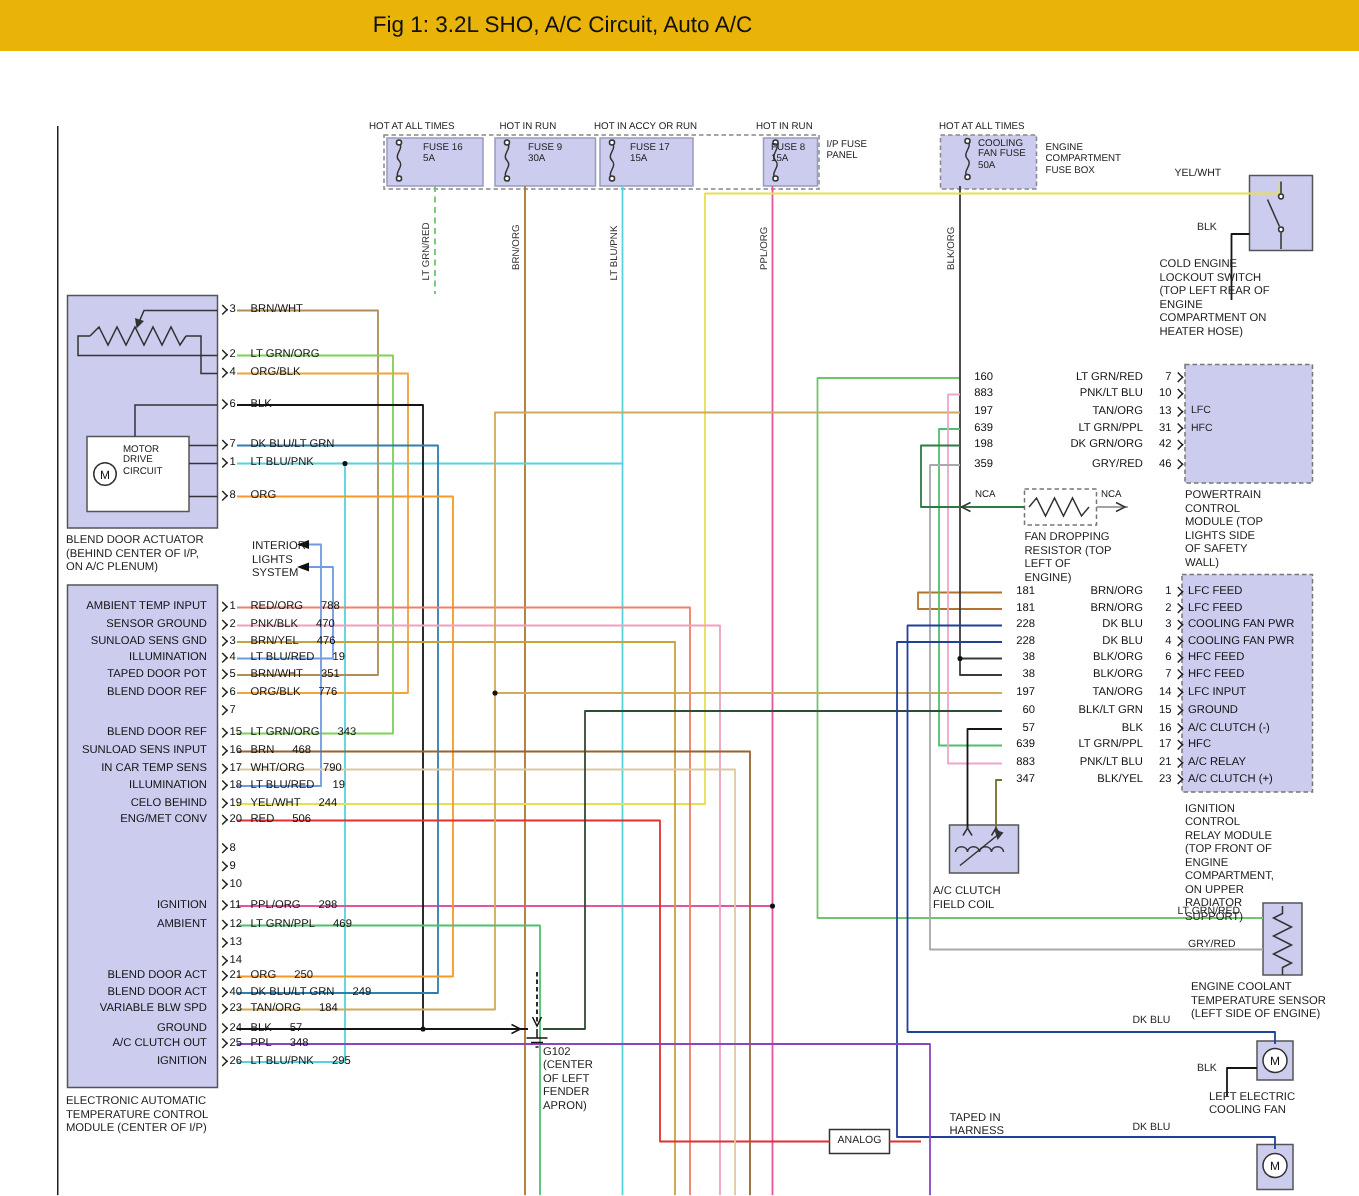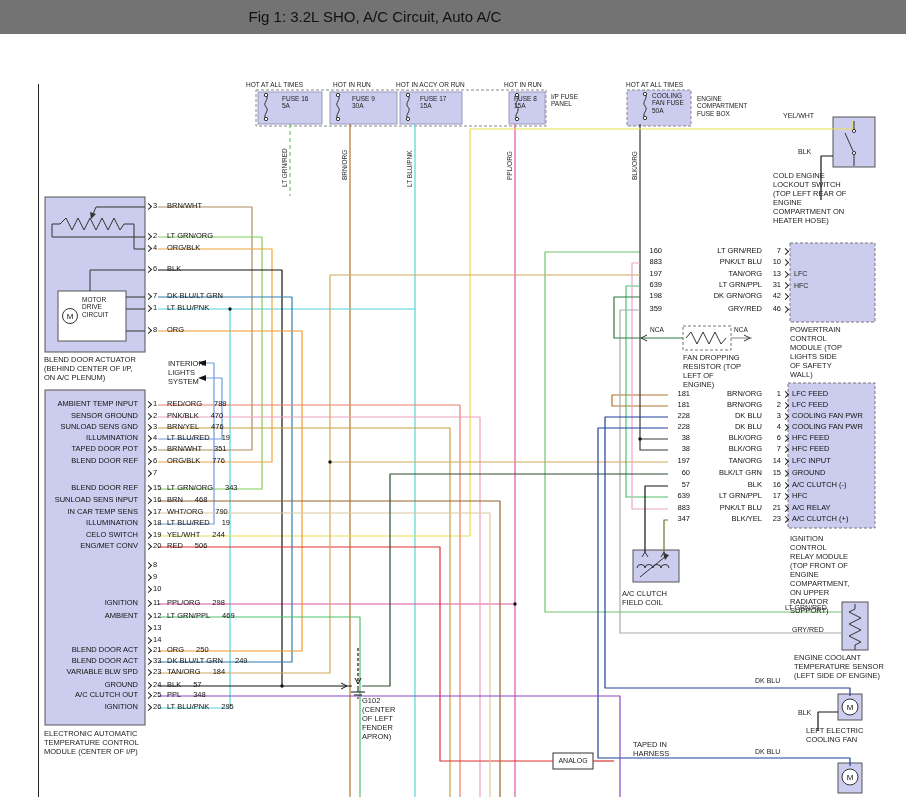--- a/index.html
+++ b/index.html
@@ -1,18 +1,18 @@
 <!DOCTYPE html>
 <html><head>
 <meta charset="utf-8">
 <style>
   *{margin:0;padding:0;box-sizing:border-box}
   html,body{width:906px;height:797px}
   body{position:relative;background:#fff;font-family:"Liberation Sans",sans-serif;color:#1a1a1a;overflow:hidden}
-  #hdr{position:absolute;left:0;top:0;width:906px;height:34px;background:#737373}
+  #hdr{position:absolute;left:0;top:0;width:906px;height:34px;background:#eab308}
   #title{position:absolute;left:160px;top:8px;width:430px;text-align:center;font-size:15px;color:#111}
   svg{position:absolute;left:0;top:0}
   svg text{font-family:"Liberation Sans",sans-serif;fill:#111}
   .t6{position:absolute;font-size:6.5px;line-height:1.15;color:#222;white-space:normal}
   .t6n{position:absolute;font-size:6.5px;line-height:1.15;color:#222;white-space:nowrap}
   .t7n{position:absolute;font-size:7px;line-height:1.15;color:#222;white-space:nowrap}
   .cap{position:absolute;font-size:7.5px;line-height:1.2;color:#1a1a1a}
   .vlab{position:absolute;transform:rotate(-90deg);transform-origin:0 0;font-size:6.5px;white-space:nowrap;color:#333}
   .row{position:absolute;left:0;width:906px;height:10px;font-size:7.5px;line-height:10px;white-space:nowrap;color:#111}
   .row b{font-weight:normal}
@@ -336,21 +336,21 @@
   </div>
 <div class="row etac-row" style="top:518px">
     <span class="e-label">ILLUMINATION</span>
     <span class="e-pin">18</span>
     <span class="e-grp">
       <b class="w">LT BLU/RED</b>
       <b class="k">19</b>
     </span>
   </div>
 <div class="row etac-row" style="top:530px">
-    <span class="e-label">CELO SWITCH</span>
+    <span class="e-label">CELO BEHIND</span>
     <span class="e-pin">19</span>
     <span class="e-grp">
       <b class="w">YEL/WHT</b>
       <b class="k">244</b>
     </span>
   </div>
 <div class="row etac-row" style="top:541px">
     <span class="e-label">ENG/MET CONV</span>
     <span class="e-pin">20</span>
     <span class="e-grp">
@@ -417,21 +417,21 @@
 <div class="row etac-row" style="top:645px">
     <span class="e-label">BLEND DOOR ACT</span>
     <span class="e-pin">21</span>
     <span class="e-grp">
       <b class="w">ORG</b>
       <b class="k">250</b>
     </span>
   </div>
 <div class="row etac-row" style="top:656px">
     <span class="e-label">BLEND DOOR ACT</span>
-    <span class="e-pin">33</span>
+    <span class="e-pin">40</span>
     <span class="e-grp">
       <b class="w">DK BLU/LT GRN</b>
       <b class="k">249</b>
     </span>
   </div>
 <div class="row etac-row" style="top:667px">
     <span class="e-label">VARIABLE BLW SPD</span>
     <span class="e-pin">23</span>
     <span class="e-grp">
       <b class="w">TAN/ORG</b>

